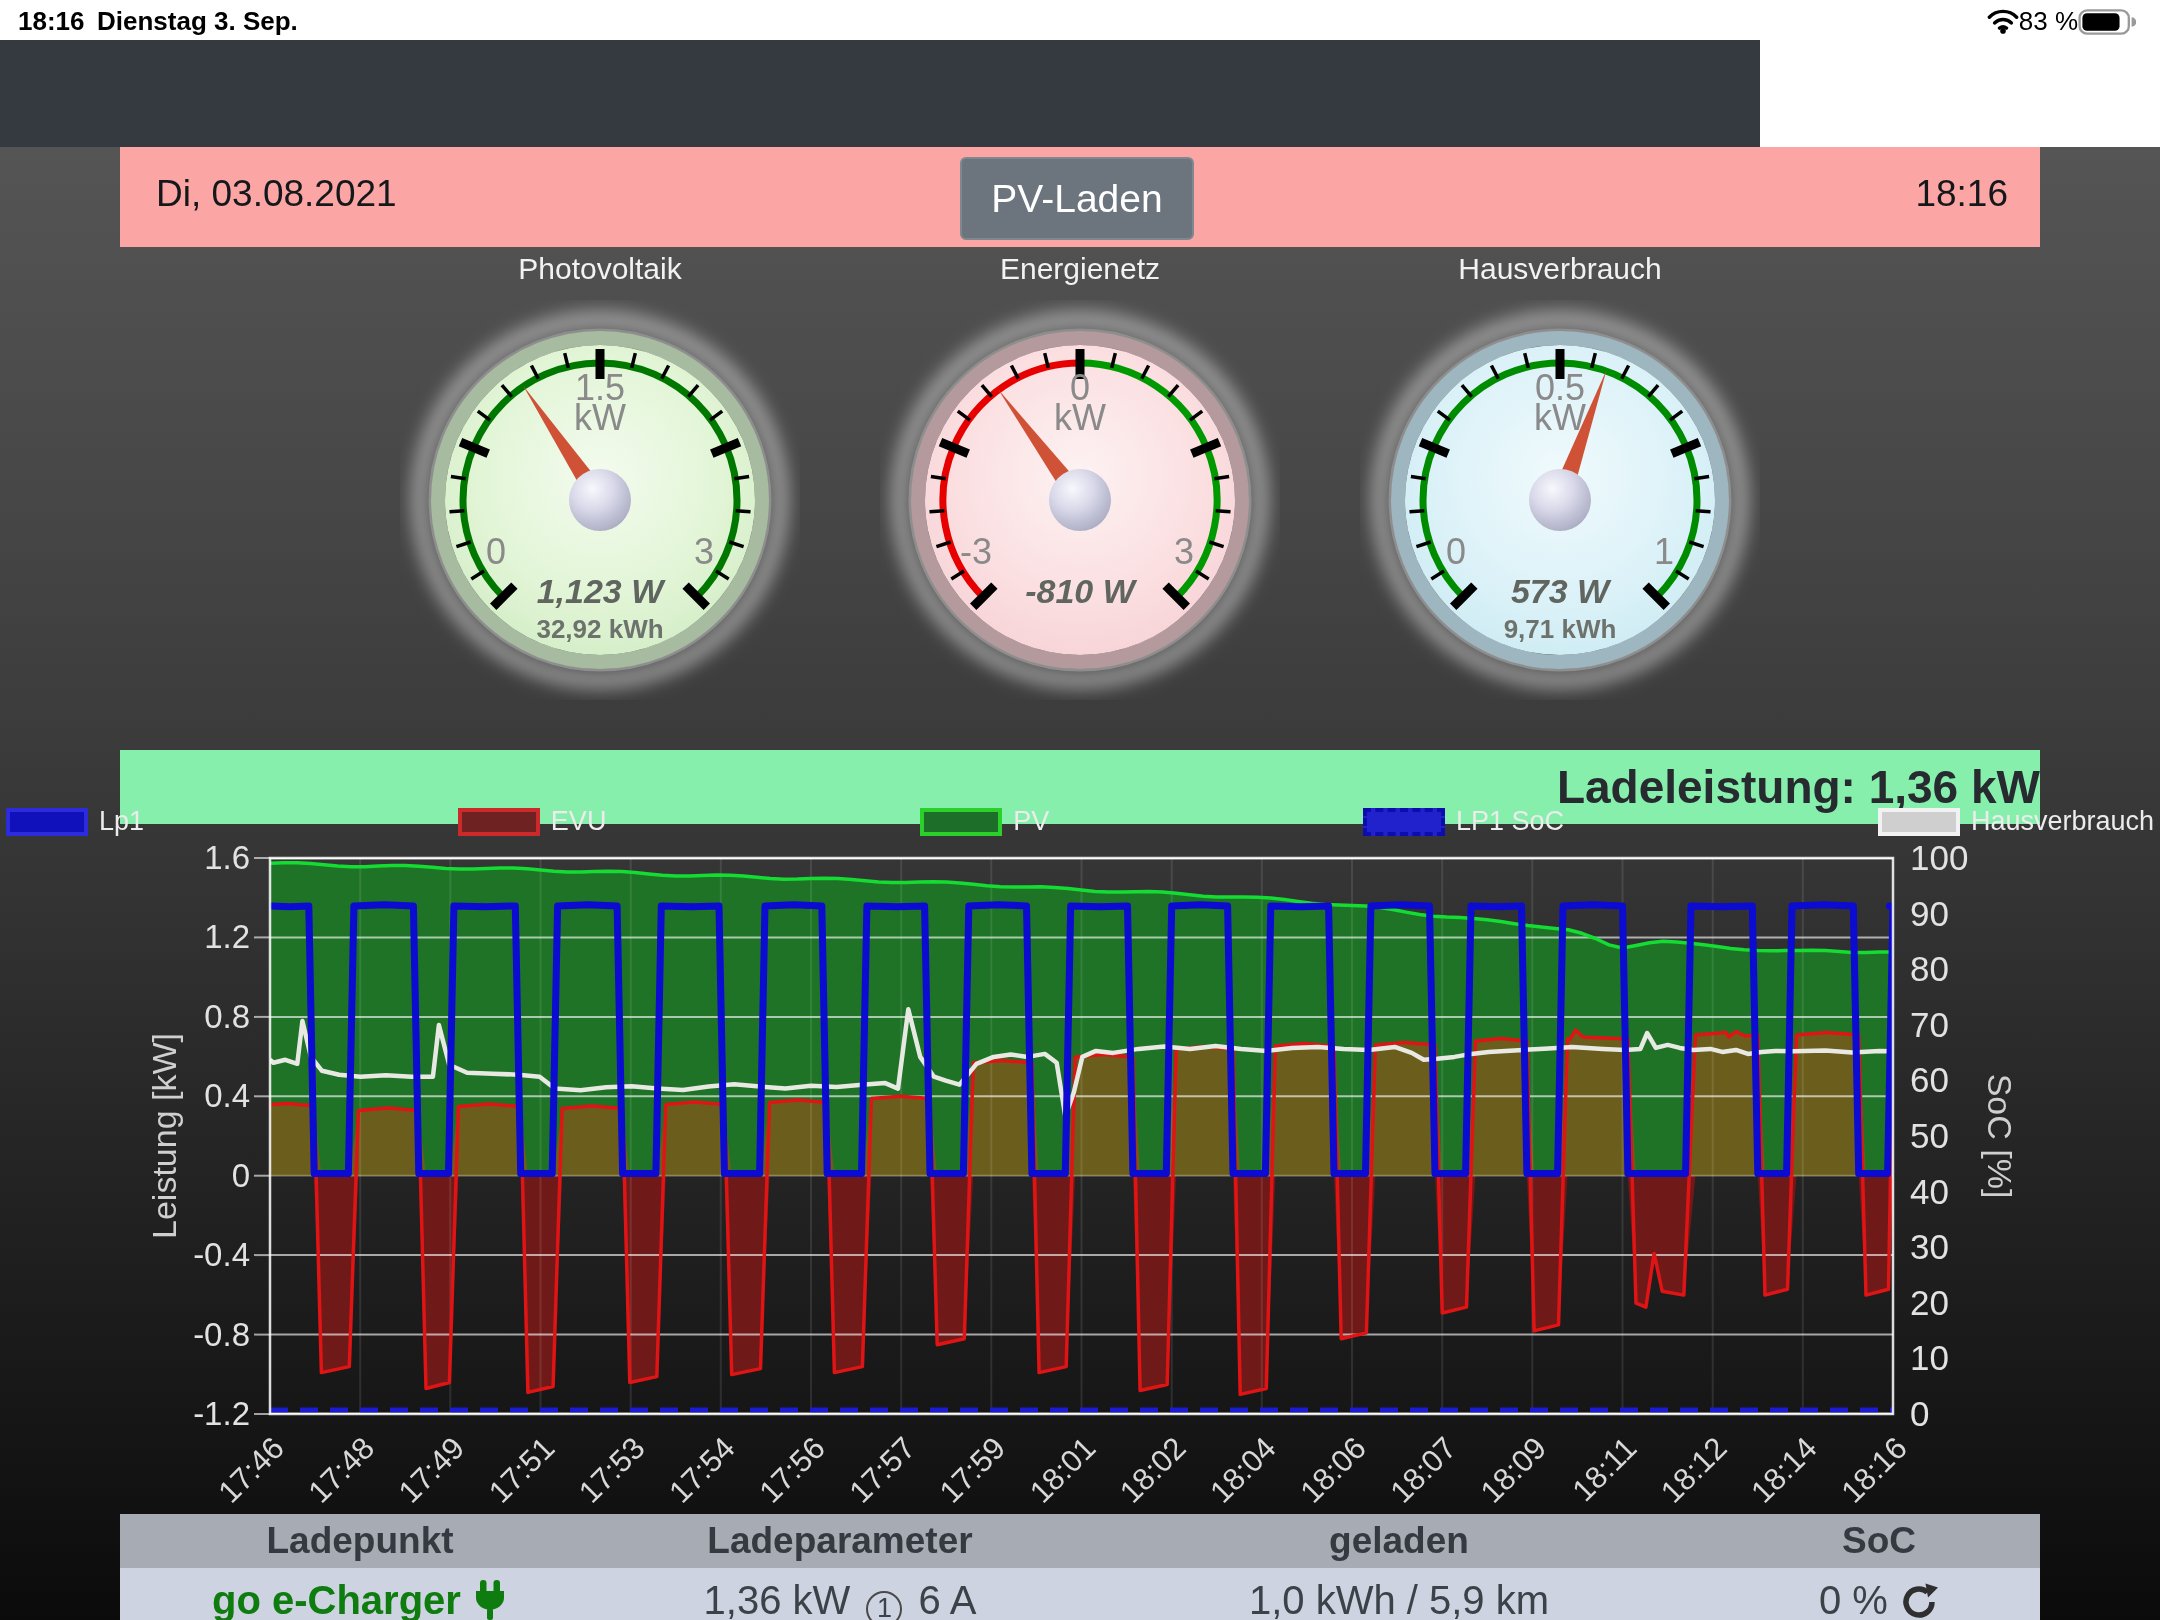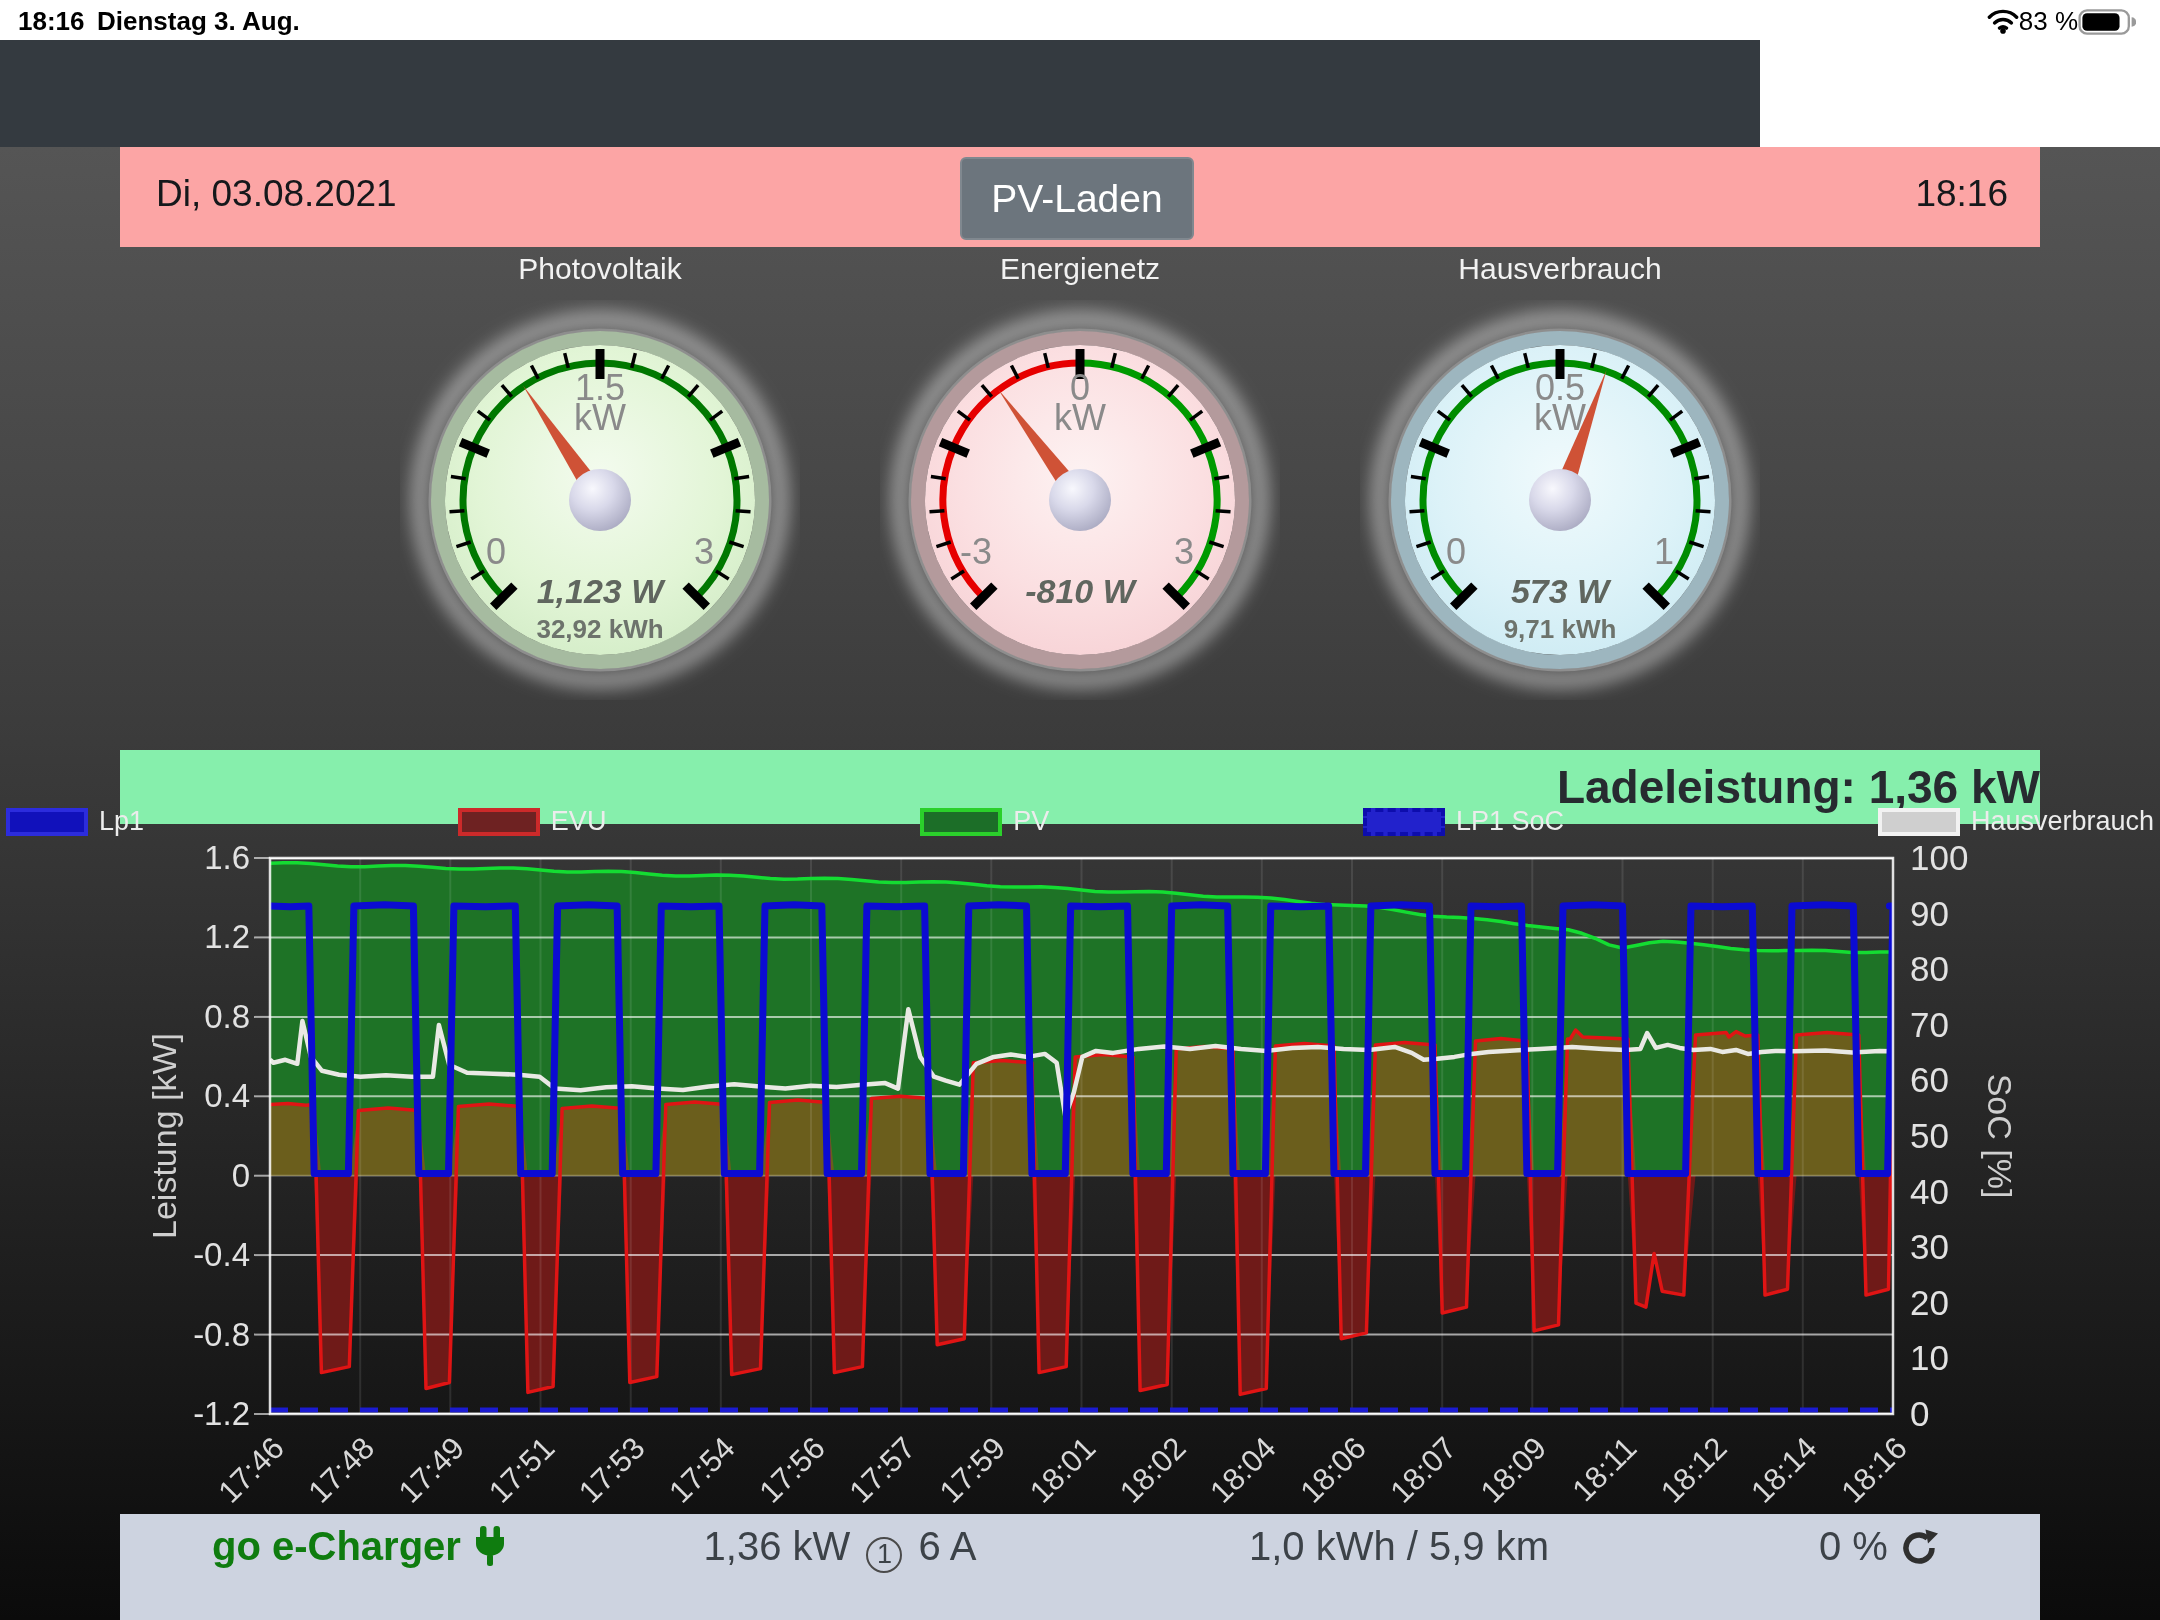--- a/index.html
+++ b/index.html
@@ -25,21 +25,21 @@
 #tbl{position:absolute;top:1514px;left:120px;width:1920px;border-collapse:collapse;table-layout:fixed}
 #tbl th{background:#a6abb4;color:#343a40;font-size:37px;font-weight:bold;height:54px;text-align:center}
 #tbl td{background:#cdd3e0;color:#3c4248;font-size:40px;height:106px;text-align:center;vertical-align:top;padding-top:10px}
 .chargr{color:#0f7c0f;font-weight:bold;font-size:40px}
 .one{display:inline-flex;width:36px;height:36px;border:2.5px solid #4a4a4a;border-radius:50%;font-size:27px;align-items:center;justify-content:center;vertical-align:-3px;margin:0 5px}
 </style></head><body>
 <div id="page">
 <div id="bg"></div>
 <div id="statusbar">
       <span class="t">18:16</span>
-      <span class="d">Dienstag 3. Aug.</span>
+      <span class="d">Dienstag 3. Sep.</span>
 <span class="r">
         <svg width="32" height="25" viewBox="0 0 34 26">
           <g fill="none" stroke="#000" stroke-width="3.6" stroke-linecap="round">
             <path d="M2.5,8.5 A20,20 0 0 1 31.5,8.5"></path>
             <path d="M8,14.5 A13,13 0 0 1 26,14.5"></path>
             <path d="M13.2,20 A6.5,6.5 0 0 1 20.8,20"></path>
           </g>
           <circle cx="17" cy="23" r="3" fill="#000"></circle>
         </svg>
         <span>83&nbsp;%</span>
@@ -351,20 +351,26 @@
       </span>
     </div>
 <table id="tbl">
       <colgroup>
         <col style="width:480px">
         <col style="width:480px">
         <col style="width:638px">
         <col style="width:322px">
       </colgroup>
 <tbody>
+        <tr>
+          <th>Ladepunkt</th>
+          <th>Ladeparameter</th>
+          <th>geladen</th>
+          <th>SoC</th>
+        </tr>
 <tr>
           <td><span class="chargr">go e-Charger </span><svg width="36" height="40" viewBox="0 0 36 40" style="vertical-align:-6px">
               <g fill="#0f7c0f">
                 <rect x="8" y="0" width="6.5" height="14" rx="3"></rect>
                 <rect x="21.5" y="0" width="6.5" height="14" rx="3"></rect>
                 <path d="M4,11 h28 v7 a14,11.5 0 0 1 -14,11.5 a14,11.5 0 0 1 -14,-11.5 z"></path>
                 <rect x="15" y="28" width="6" height="12" rx="2.5"></rect>
               </g>
             </svg></td>
 <td>1,36 kW <span class="one">1</span> 6 A</td>

